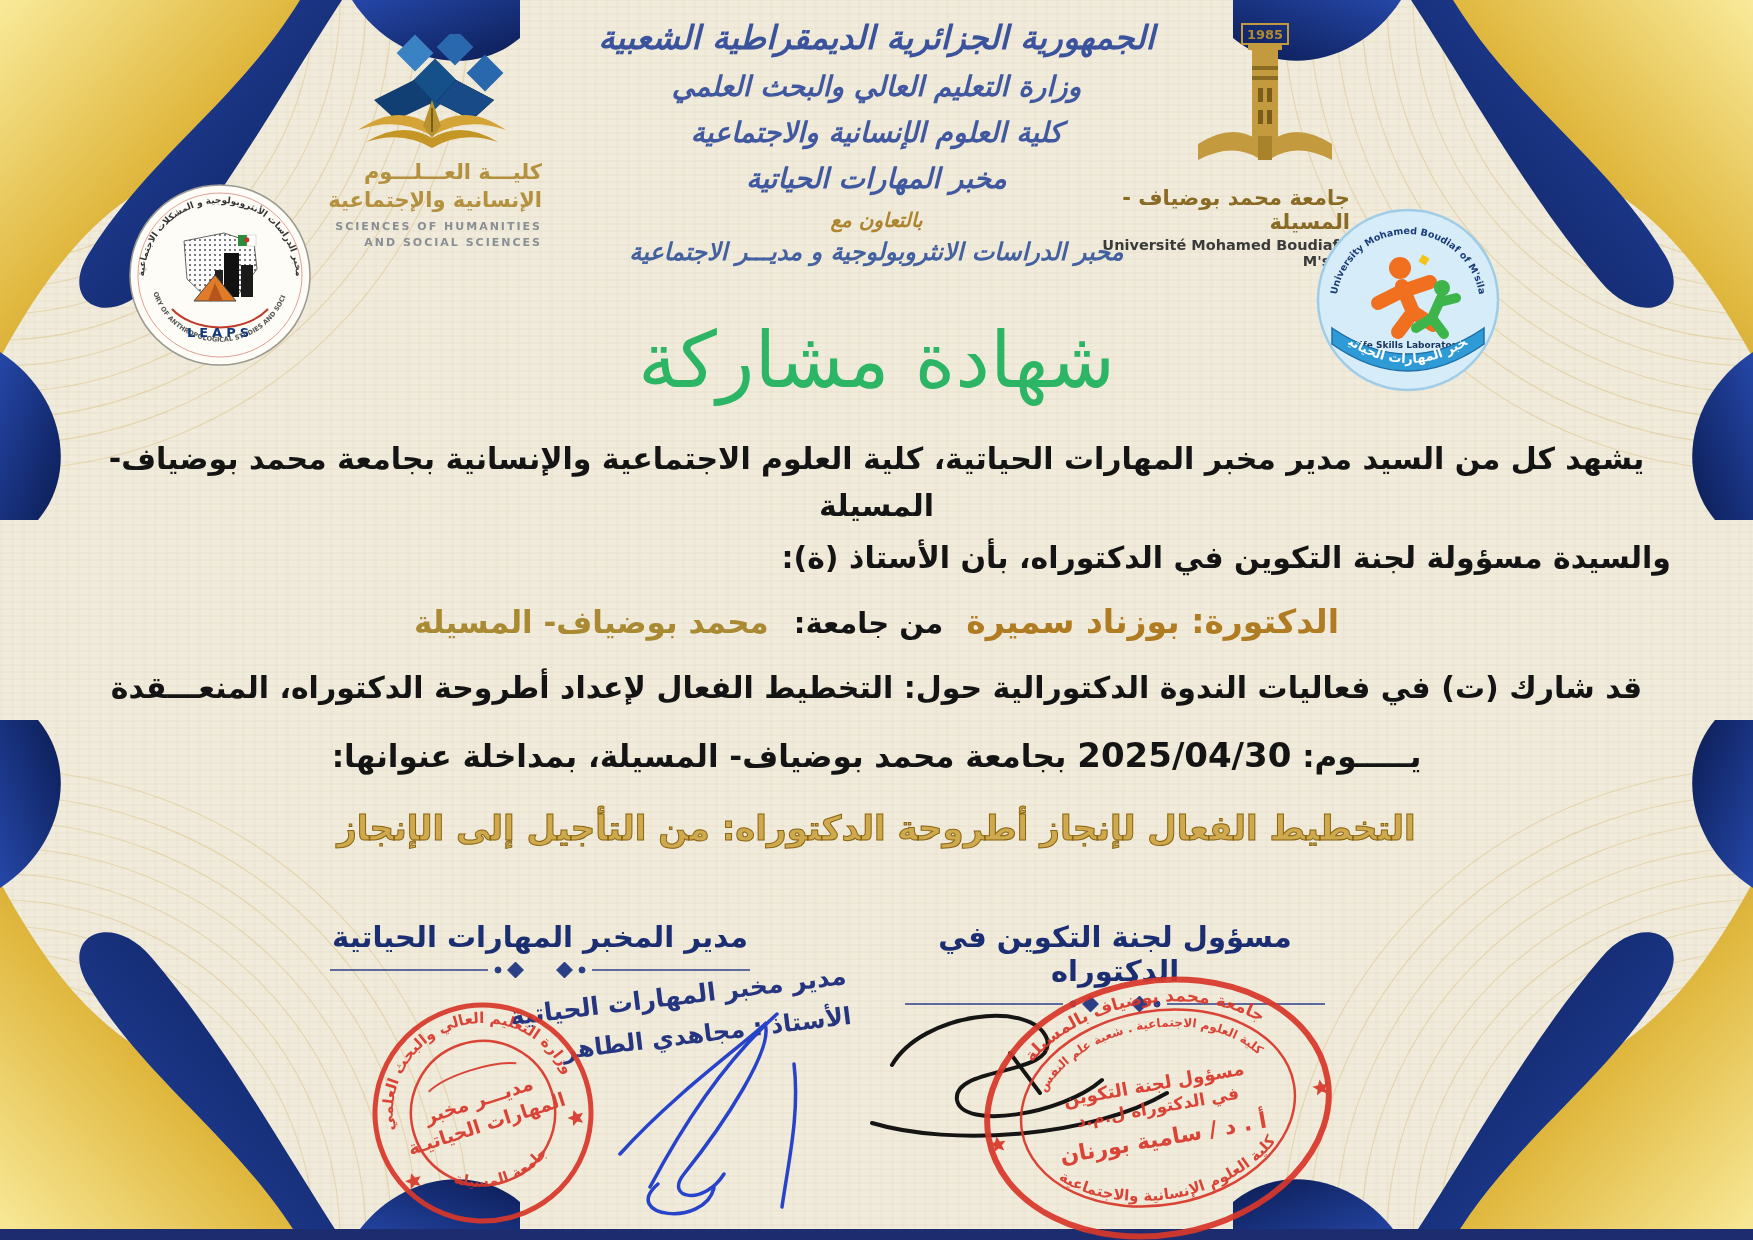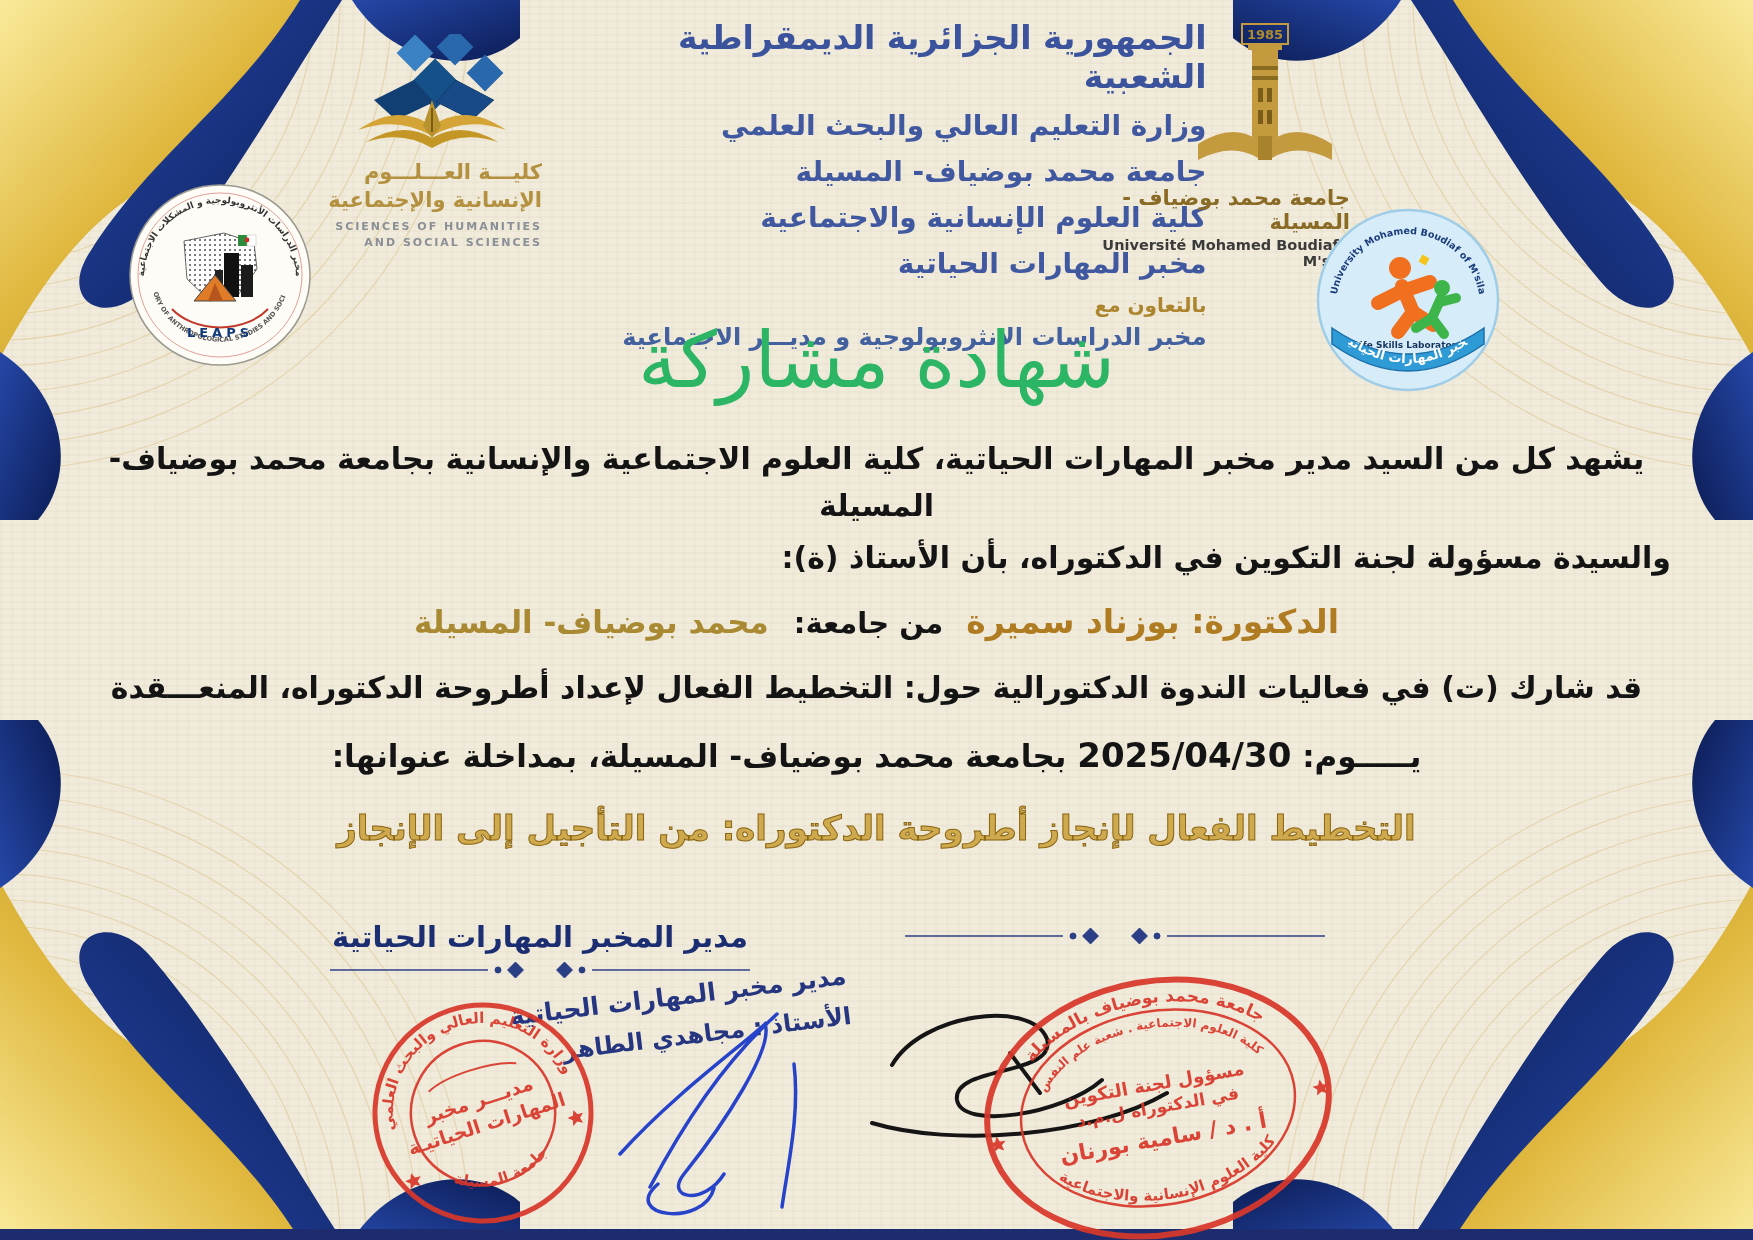--- a/index.html
+++ b/index.html
@@ -10,21 +10,21 @@
       repeating-linear-gradient(0deg, rgba(120,100,60,0.035) 0 2px, transparent 2px 7px),
       repeating-linear-gradient(90deg, rgba(120,100,60,0.025) 0 3px, transparent 3px 11px);
     font-family:"DejaVu Sans", sans-serif;
   }
   .layer{position:absolute; inset:0;}
   .corners{z-index:1; pointer-events:none;}
   .bottom-bar{position:absolute; left:0; right:0; bottom:0; height:11px; background:#1c2c6e; z-index:3;}
 
   
   .header{position:absolute; top:18px; left:50%; transform:translateX(-50%);
-          width:660px; direction:rtl; z-index:4;}
+          width:660px; text-align:center; direction:rtl; z-index:4;font-style:italic;}
   .h-line{color:#40589f; font-weight:bold; letter-spacing:1px;}
   .h-line.first{font-size:33px; margin-bottom:13px; color:#3a539c;}
   .h-line.rest{font-size:28px; margin-bottom:13px;}
   .coop{font-size:20px; color:#ad852e; font-weight:bold; margin:2px 0 6px;}
   .partner{font-size:24px; color:#44619f; font-weight:bold;}
 
   
   .logo{position:absolute; z-index:4; text-align:right;}
   .logo-faculty{left:292px; top:34px; width:250px;}
   .logo-faculty .ar{color:#b3913f; font-size:21px; font-weight:bold; line-height:1.35; direction:rtl;}
@@ -111,21 +111,20 @@
     <use href="#cornerDeco" transform="translate(1753,0) scale(-1,1)"></use>
     <use href="#cornerDeco" transform="translate(0,1240) scale(1,-1)"></use>
     <use href="#cornerDeco" transform="translate(1753,1240) scale(-1,-1)"></use>
   </svg>
 
   <div class="bottom-bar"></div>
 
   <div class="header">
     <div class="h-line first">الجمهورية الجزائرية الديمقراطية الشعبية</div>
     <div class="h-line rest">وزارة التعليم العالي والبحث العلمي</div>
-    <div class="h-line rest">جامعة محمد بوضياف- المسيلة</div>
     <div class="h-line rest">كلية العلوم الإنسانية والاجتماعية</div>
     <div class="h-line rest">مخبر المهارات الحياتية</div>
     <div class="coop">بالتعاون مع</div>
     <div class="partner">مخبر الدراسات الانثروبولوجية و مديـــر الاجتماعية</div>
   </div>
 
   <div class="logo logo-faculty">
     <svg width="220" height="120" viewBox="0 0 220 120">
       <g>
         <rect x="80" y="6" width="26" height="26" transform="rotate(45 93 19)" fill="#3b82c4"></rect>
@@ -278,20 +277,21 @@
         <circle cx="168" cy="8" r="3"></circle>
         <rect x="180" y="2.5" width="11" height="11" transform="rotate(45 185.5 8)"></rect>
         <rect x="229" y="2.5" width="11" height="11" transform="rotate(45 234.5 8)"></rect>
         <circle cx="252" cy="8" r="3"></circle>
         <line x1="262" y1="8" x2="420" y2="8" stroke-width="1.6"></line>
       </g>
     </svg>
   </div>
 
   <div class="sig sig-right">
+    <div class="sig-title">مسؤول لجنة التكوين في الدكتوراه</div>
     <svg class="divider" width="420" height="16" viewBox="0 0 420 16">
       <g fill="#2b3f86" stroke="#2b3f86">
         <line x1="0" y1="8" x2="158" y2="8" stroke-width="1.6"></line>
         <circle cx="168" cy="8" r="3"></circle>
         <rect x="180" y="2.5" width="11" height="11" transform="rotate(45 185.5 8)"></rect>
         <rect x="229" y="2.5" width="11" height="11" transform="rotate(45 234.5 8)"></rect>
         <circle cx="252" cy="8" r="3"></circle>
         <line x1="262" y1="8" x2="420" y2="8" stroke-width="1.6"></line>
       </g>
     </svg>

